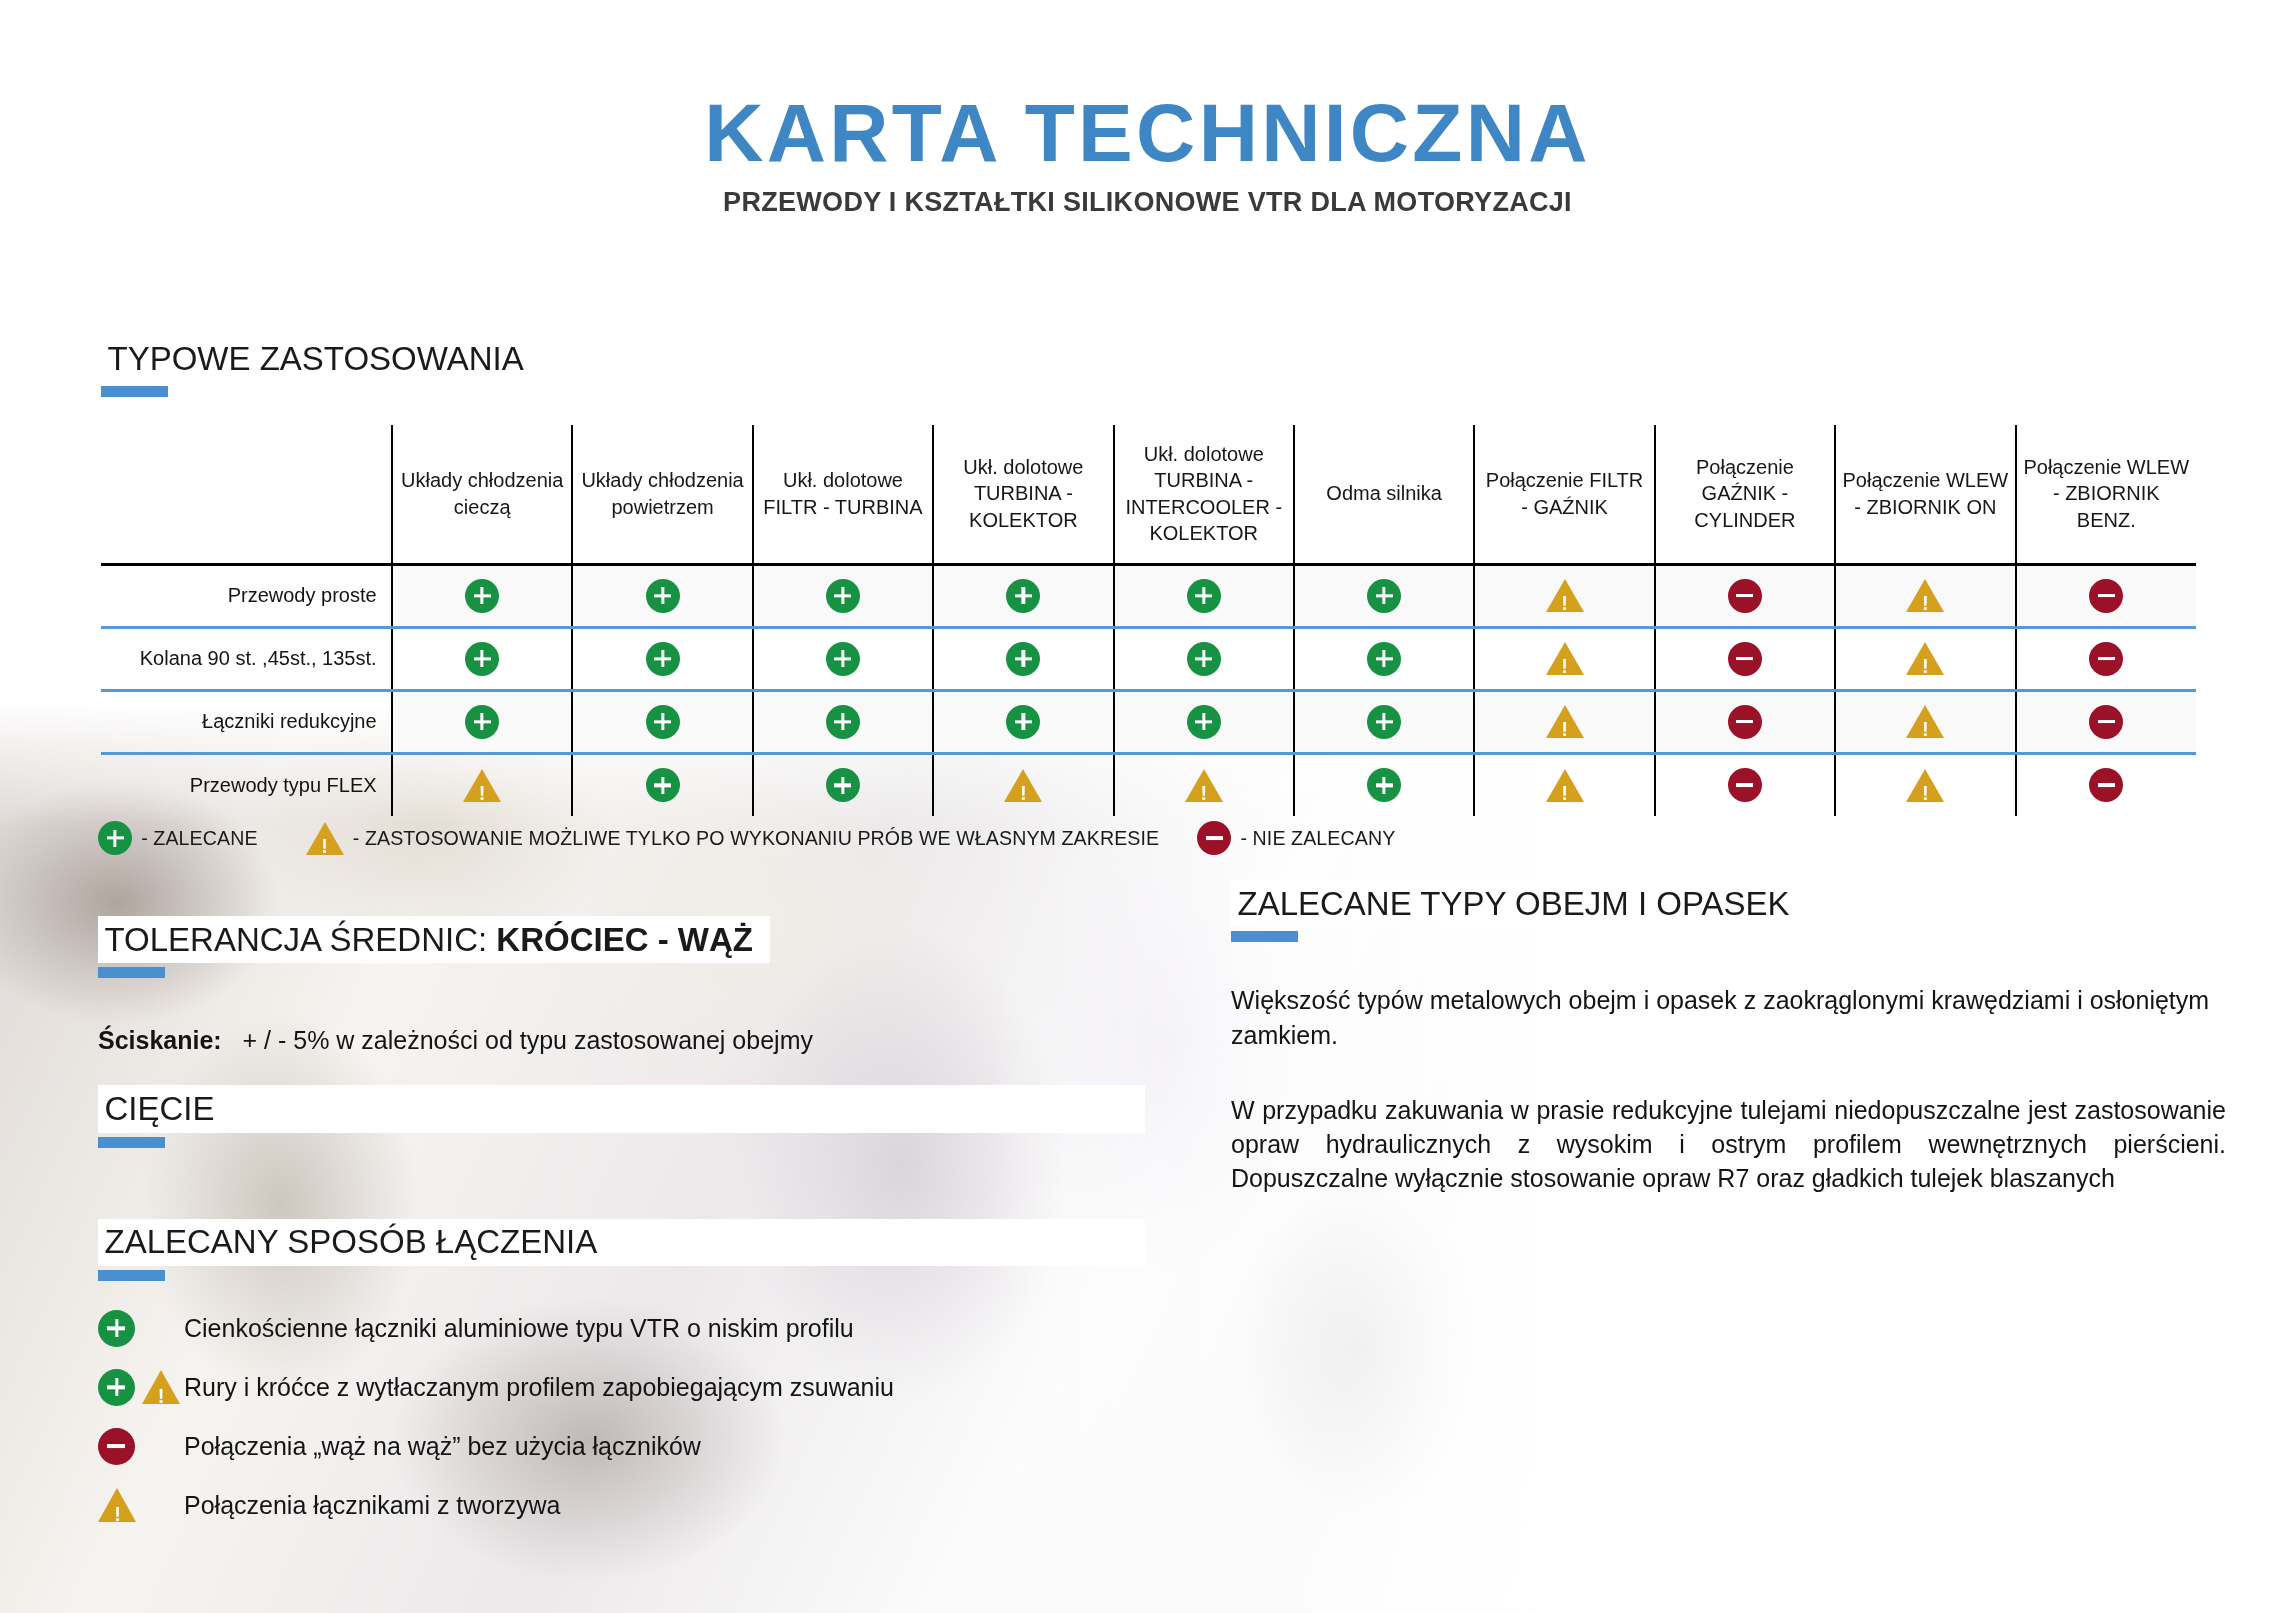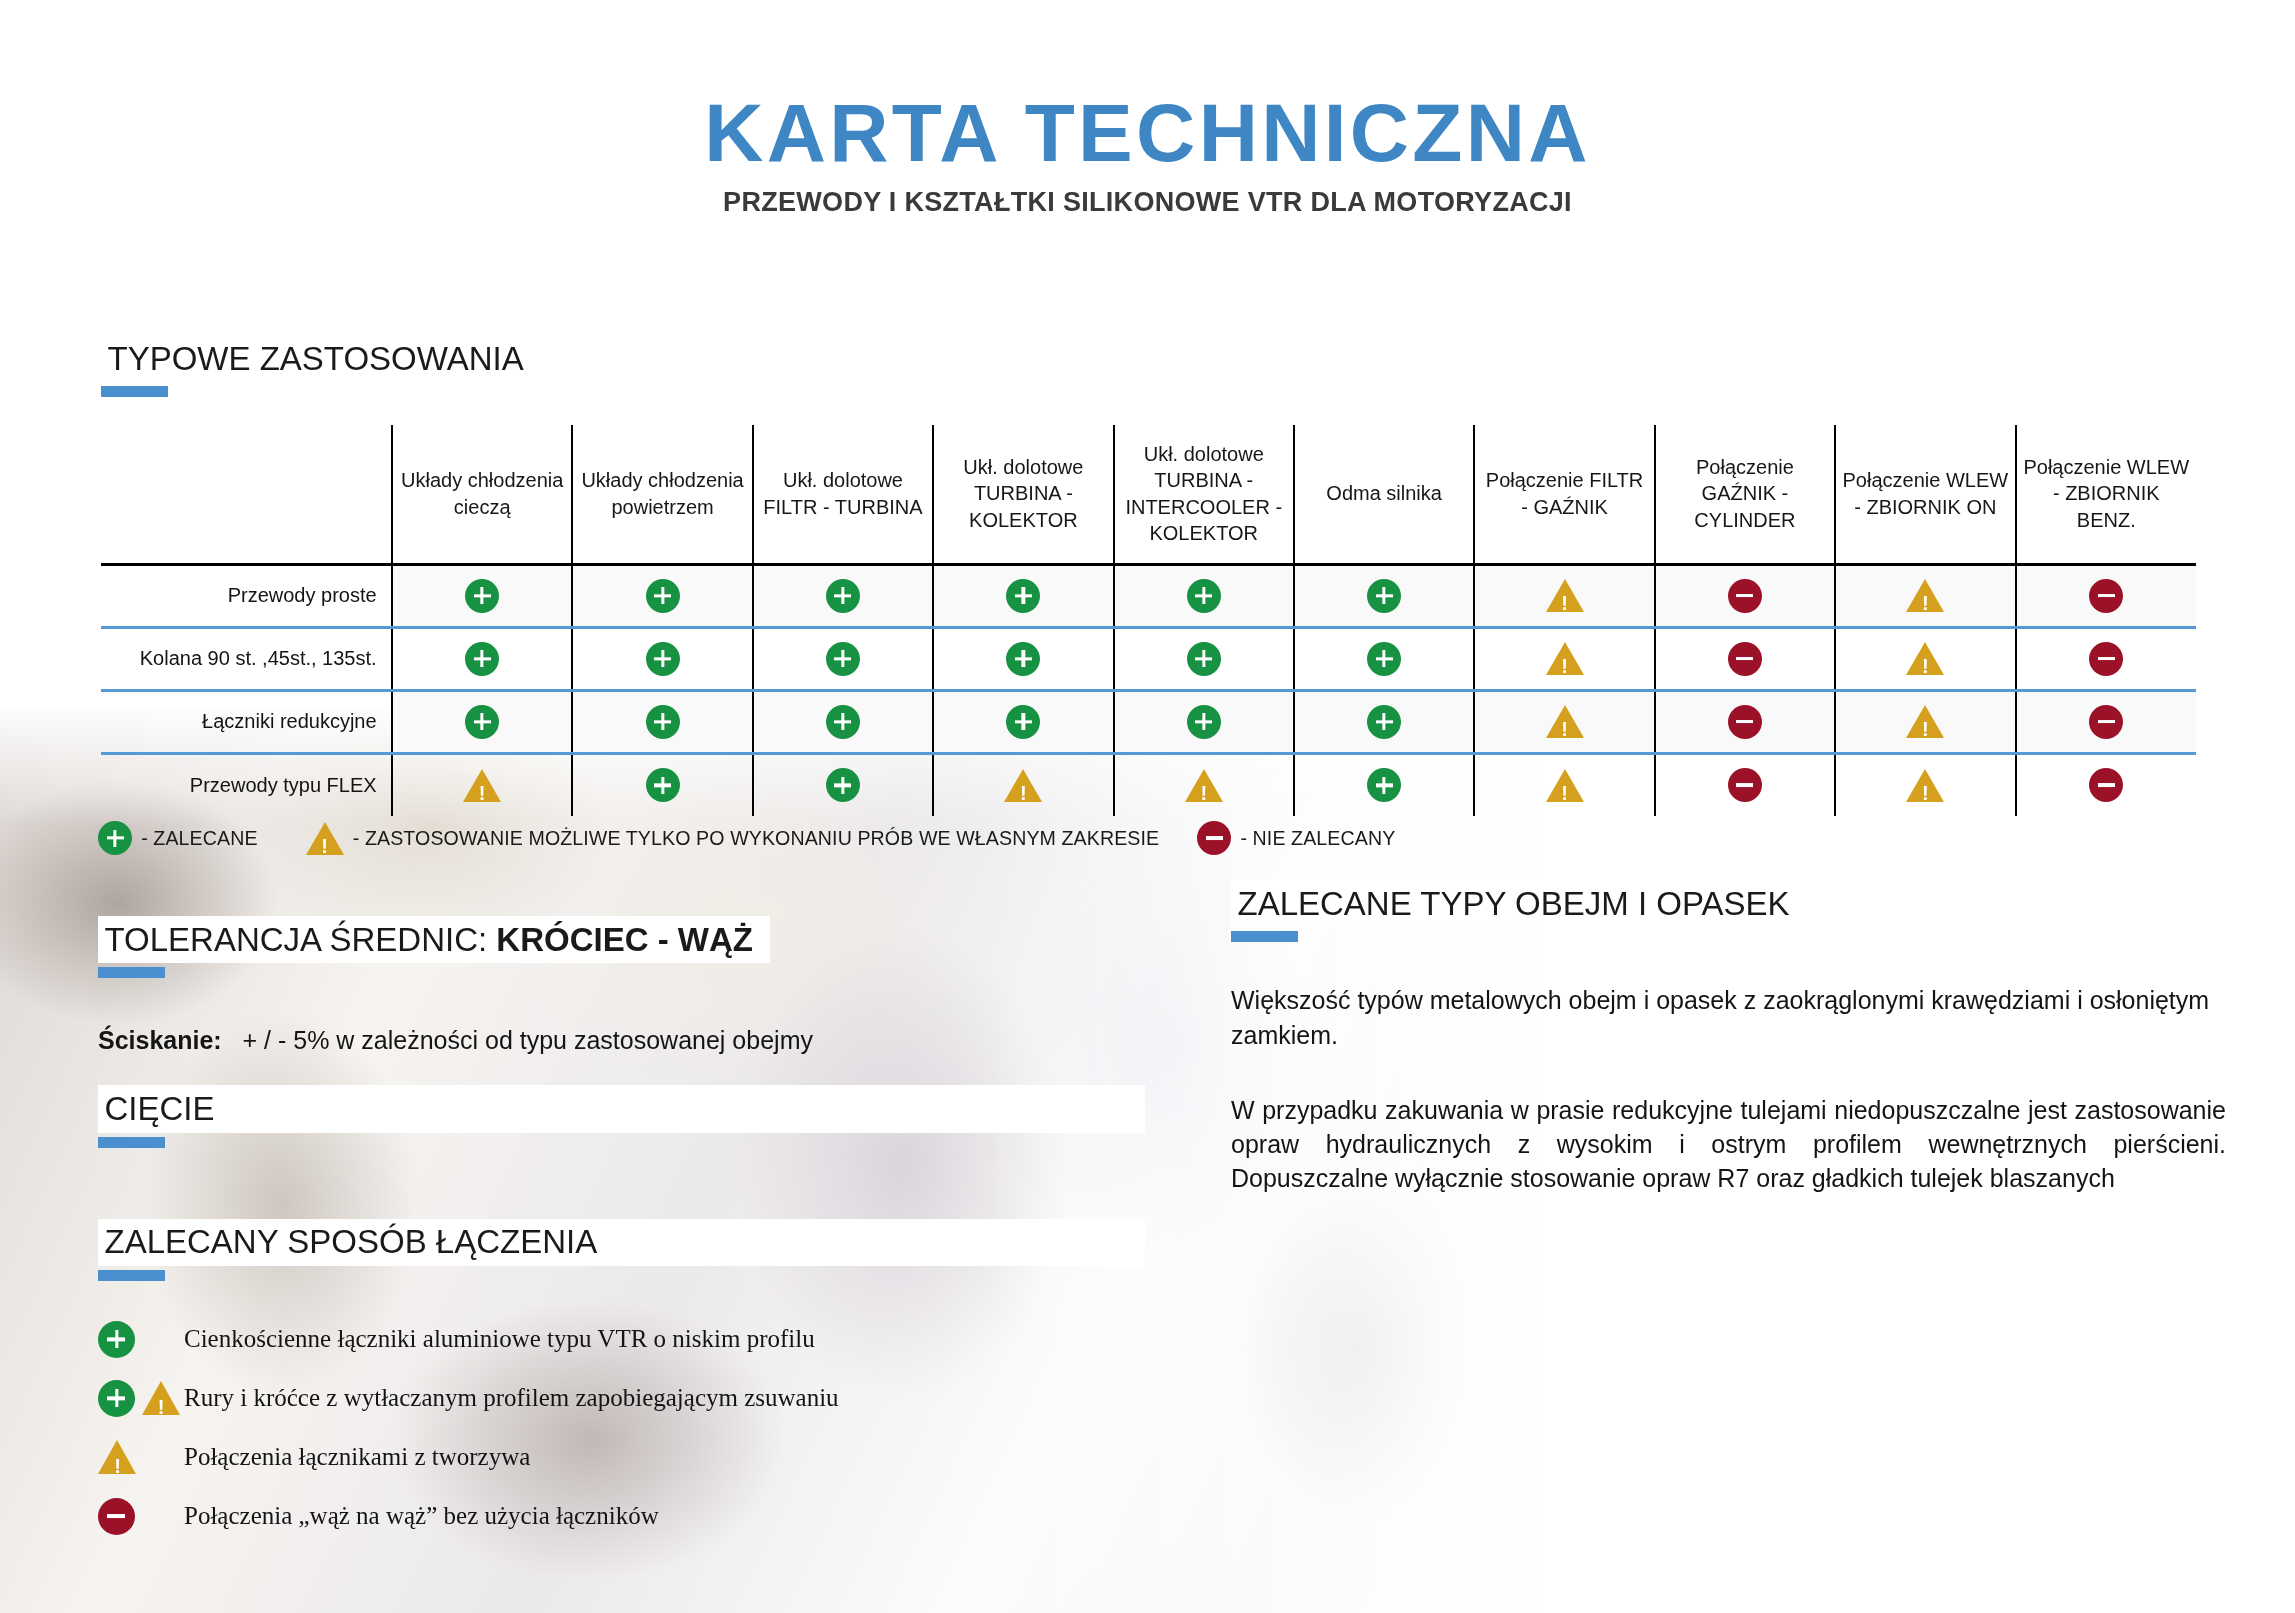--- a/index.html
+++ b/index.html
@@ -229,21 +229,21 @@
   .tol-line b { font-weight: bold; }
 
   .body-p {
     font-size: 25px;
     color: #141414;
     line-height: 1.37;
   }
   .body-p.just { text-align: justify; }
 
   
-  .blist { margin-top: 40px; font-family: Liberation Serif, serif; }
+  .blist { margin-top: 29px; }
   .brow {
     display: flex;
     align-items: center;
     margin-bottom: 22px;
     min-height: 37px;
   }
   .bicons {
     width: 86px;
     flex: 0 0 86px;
     display: flex;
@@ -421,29 +421,29 @@
           </div>
           <div class="brow">
             <div class="bicons">
               <span class="ic ic-plus"></span>
               <span class="ic ic-warn"></span>
             </div>
             <div class="btext">Rury i króćce z wytłaczanym profilem zapobiegającym zsuwaniu</div>
           </div>
           <div class="brow">
             <div class="bicons">
+              <span class="ic ic-minus"></span>
+            </div>
+            <div class="btext">Połączenia „wąż na wąż” bez użycia łączników</div>
+          </div>
+          <div class="brow">
+            <div class="bicons">
               <span class="ic ic-warn"></span>
             </div>
             <div class="btext">Połączenia łącznikami z tworzywa</div>
-          </div>
-          <div class="brow">
-            <div class="bicons">
-              <span class="ic ic-minus"></span>
-            </div>
-            <div class="btext">Połączenia „wąż na wąż” bez użycia łączników</div>
           </div>
         </div>
     </div>
 
     <div id="colR">
       <div class="blk sec">
         <div class="sec-head wide">ZALECANE TYPY OBEJM I OPASEK</div>
         <div class="sec-rule"></div>
       </div>
 

